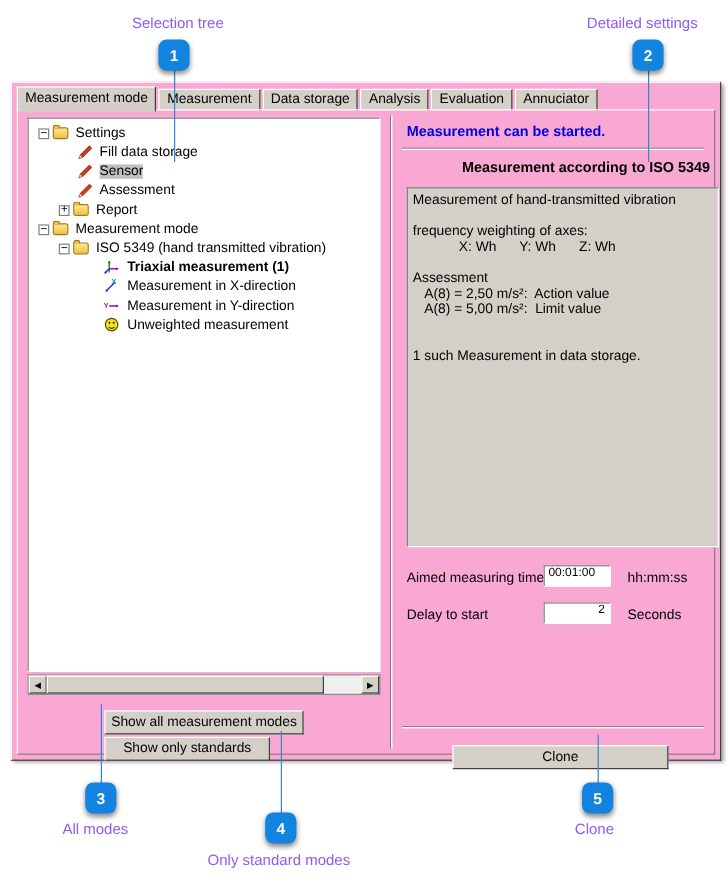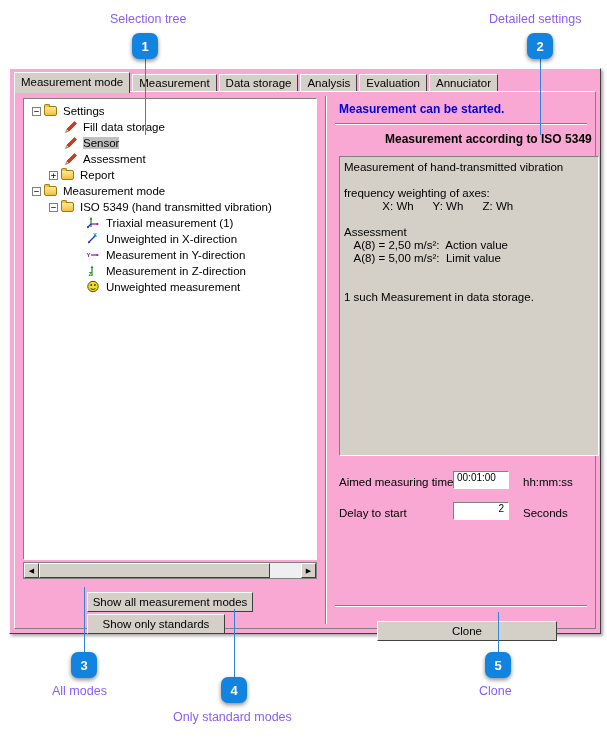--- a/index.html
+++ b/index.html
@@ -61,21 +61,21 @@
   .tree{position:absolute;left:0;top:4px;right:0;font-size:11.5px;color:#000;}
   .node{display:flex;align-items:center;height:16px;position:relative;white-space:nowrap;}
   .expander{
     width:9px;height:9px;border:1px solid #808080;background:#fff;
     display:flex;align-items:center;justify-content:center;
     font-size:9px;line-height:7px;font-family:"DejaVu Sans Mono",monospace;color:#000;
     box-sizing:border-box;flex:none;
   }
   .lbl{margin-left:4px;}
   .lbl.sel{background:#c0c0c0;}
-  .lbl.bold{font-weight:normal;}
+  .lbl.bold{font-weight:bold;}
   .ico{flex:none;width:16px;height:14px;position:relative;margin-left:2px;}
 
   
   .folder{
     position:absolute;left:1px;top:2px;width:13px;height:10px;
     background:linear-gradient(#fde89a,#f3c13a);
     border:1px solid #a07a12;border-radius:0 2px 2px 2px;box-sizing:border-box;
   }
   .folder:after{
     content:"";position:absolute;left:-1px;top:-3px;width:6px;height:3px;
@@ -260,44 +260,34 @@
         </div>
 
         <div class="node" style="padding-left:60px;">
           <div class="ico">
             <svg width="14" height="13" viewBox="0 0 14 13">
                 <line x1="10" y1="3" x2="2.5" y2="10.5" stroke="#2030d0" stroke-width="1.2"></line>
                 <polygon points="1.8,11.4 4.3,10.5 2.6,8.9" fill="#2030d0"></polygon>
                 <text x="7" y="5" font-size="6" fill="#00a0c0" font-family="Liberation Sans, sans-serif" font-weight="bold">X</text>
               </svg>
           </div>
-          <span class="lbl">Unweighted in X-direction</span>
+          <span class="lbl">Measurement in X-direction</span>
         </div>
 
         <div class="node" style="padding-left:60px;">
           <div class="ico">
             <svg width="14" height="13" viewBox="0 0 14 13">
                 <line x1="5" y1="7" x2="12" y2="7" stroke="#9010b0" stroke-width="1.2"></line>
                 <polygon points="13,7 10.6,5.7 10.6,8.3" fill="#9010b0"></polygon>
                 <text x="0.5" y="9" font-size="6" fill="#9010b0" font-family="Liberation Sans, sans-serif" font-weight="bold">Y</text>
               </svg>
           </div>
           <span class="lbl">Measurement in Y-direction</span>
         </div>
 
-        <div class="node" style="padding-left:60px;">
-          <div class="ico">
-            <svg width="14" height="13" viewBox="0 0 14 13">
-                <line x1="6" y1="12" x2="6" y2="3" stroke="#1a8a1a" stroke-width="1.2"></line>
-                <polygon points="6,1.5 4.6,4 7.4,4" fill="#1a8a1a"></polygon>
-                <text x="2.5" y="12" font-size="6" fill="#1a8a1a" font-family="Liberation Sans, sans-serif" font-weight="bold">Z</text>
-              </svg>
-          </div>
-          <span class="lbl">Measurement in Z-direction</span>
-        </div>
 
         <div class="node" style="padding-left:60px;">
           <div class="ico">
             <svg width="14" height="13" viewBox="0 0 14 13">
                 <circle cx="7" cy="6.5" r="5.2" fill="#f5e119" stroke="#5a4a00" stroke-width="1"></circle>
                 <circle cx="5.2" cy="5" r="0.9" fill="#3a2e00"></circle>
                 <circle cx="8.8" cy="5" r="0.9" fill="#3a2e00"></circle>
                 <path d="M4.6 8.6 Q7 10.6 9.4 8.6" stroke="#3a2e00" stroke-width="1" fill="none"></path>
               </svg>
           </div>

